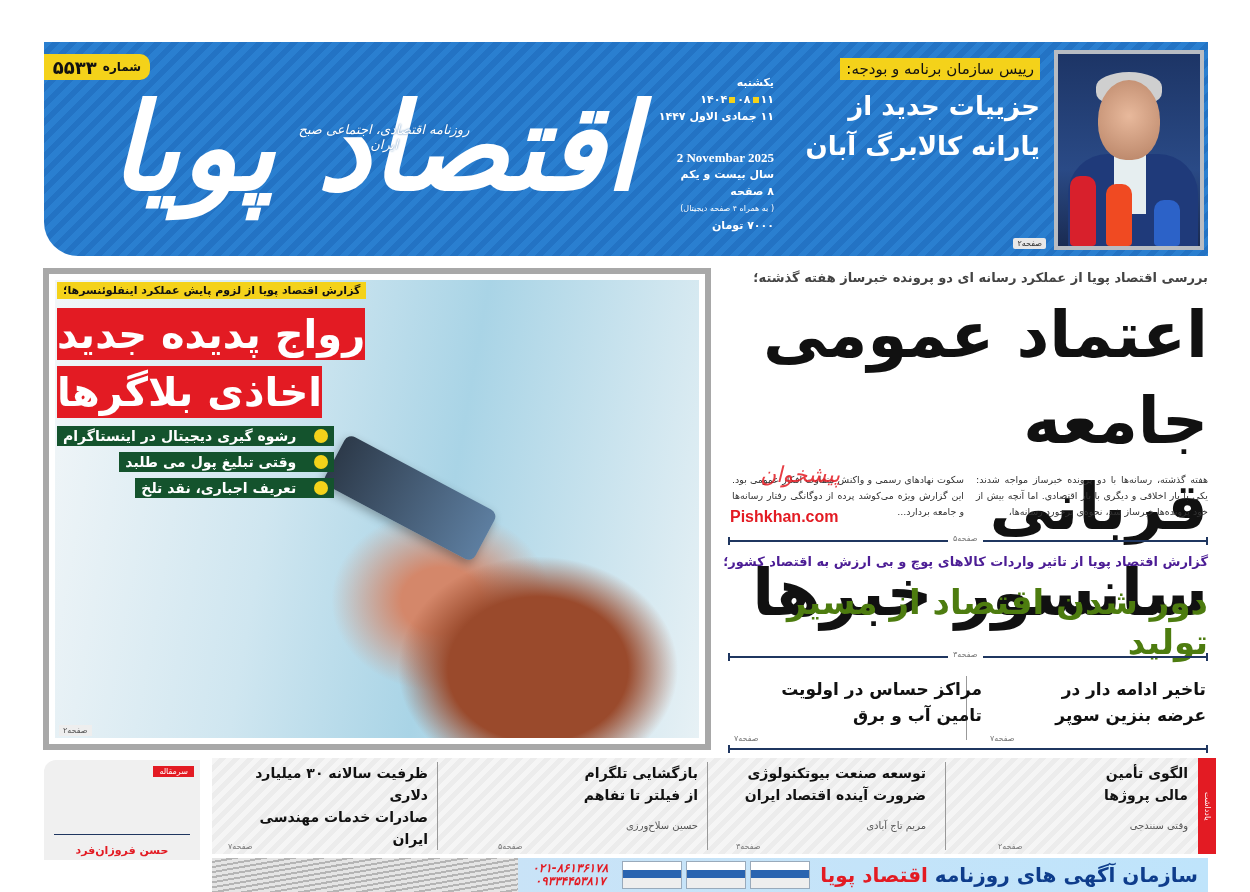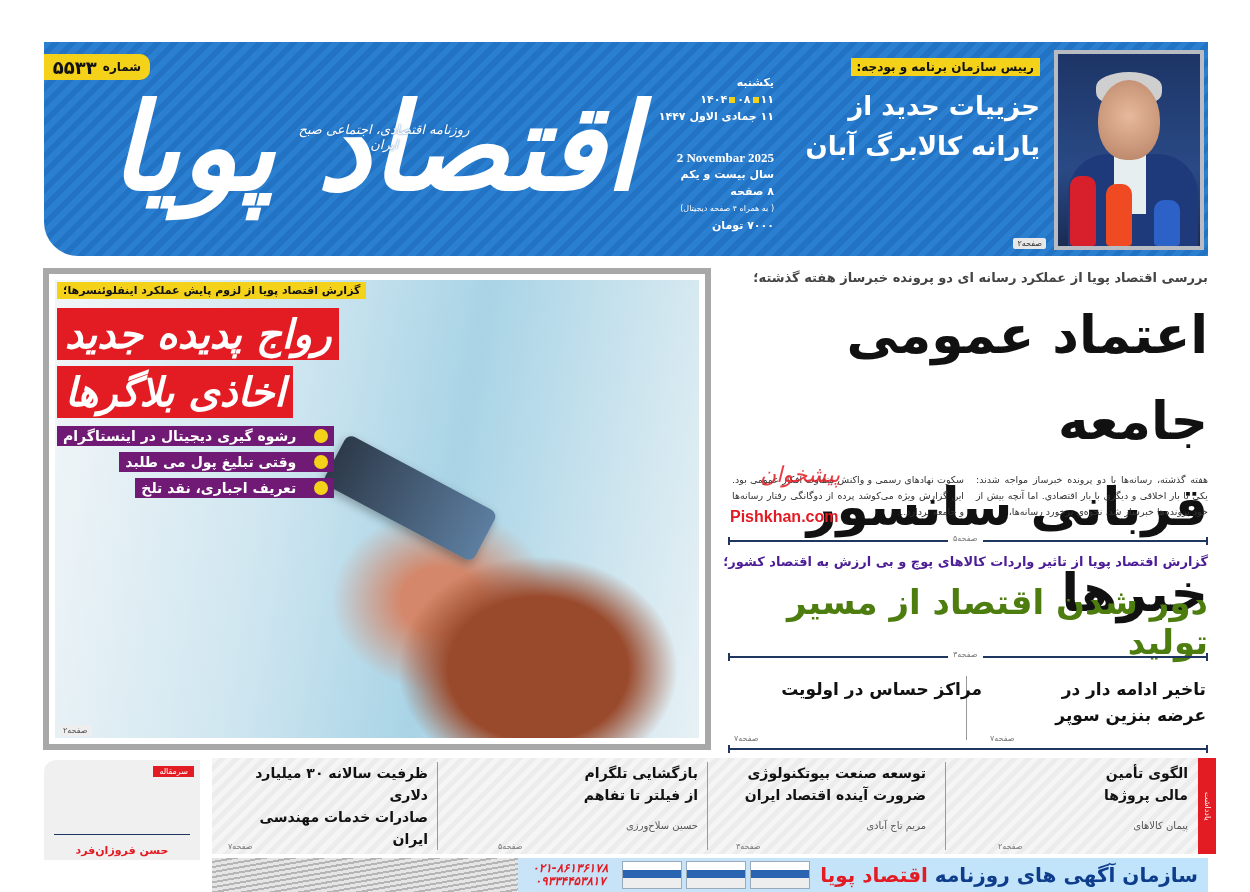--- a/index.html
+++ b/index.html
@@ -37,21 +37,21 @@
     .dateblock {
       position: absolute; left: 600px; top: 32px; width: 130px; color: #fff; text-align: right;
       font-size: 11px; line-height: 17px; font-weight: bold;
     }
     .dateblock .en { font-family: "Liberation Serif", serif; font-size: 13px; direction: ltr; text-align: right; margin-top: 24px; }
     .dateblock .small { font-size: 8px; font-weight: normal; }
     .dateblock .sq { display: inline-block; width: 6px; height: 6px; background: #f4d21a; margin: 0 2px; }
 
     .mast-kicker {
       position: absolute; right: 168px; top: 16px; background: #f4d21a; color: #111;
-      font-size: 12px; font-weight: bold; padding: 2px 6px;
+      font-size: 15px; font-weight: normal; padding: 2px 6px;
     }
     .mast-headline {
       position: absolute; right: 168px; top: 44px; width: 260px; text-align: right;
       color: #fff; font-size: 26px; font-weight: bold; line-height: 40px;
     }
     .mast-photo {
       position: absolute; right: 4px; top: 8px; width: 150px; height: 200px;
       border: 4px solid #b8bcc2; background: linear-gradient(180deg, #1d3566 0%, #2a4a86 60%, #1a2b52 100%);
       overflow: hidden;
     }
@@ -93,43 +93,43 @@
       position: absolute; left: 270px; top: 190px; width: 170px; height: 56px;
       background: linear-gradient(90deg, #2d3a4a, #5d7ea0); border-radius: 8px;
       transform: rotate(28deg); box-shadow: 0 4px 10px rgba(0,0,0,0.3);
     }
     .feature-kicker {
       position: absolute; left: 8px; top: 8px; background: #f4d21a; color: #111;
       font-size: 11px; font-weight: bold; padding: 2px 6px;
     }
     .feature-title {
       position: absolute; left: 8px; display: block; background: #e31b23; color: #fff;
-      font-size: 40px; font-weight: bold; padding: 0 8px; line-height: 52px; font-style: italic;
+      font-size: 40px; font-weight: bold; padding: 0 0; line-height: 52px;
     }
     .feature-title.t1 { top: 34px; }
     .feature-title.t2 { top: 92px; }
     .bullets { position: absolute; left: 8px; top: 152px; }
     .bullet {
-      display: flex; align-items: center; gap: 18px; background: #701a75; color: #fff;
+      display: flex; align-items: center; gap: 18px; background: #14532d; color: #fff;
       font-size: 14px; font-weight: bold; padding: 2px 6px; margin-bottom: 6px; width: max-content;
     }
     .bullet .dot { width: 14px; height: 14px; border-radius: 50%; background: #f4d21a; display: inline-block; }
     .feature-pagetag {
       position: absolute; left: 10px; bottom: 8px; background: #eeeeee; color: #555;
       font-size: 8px; padding: 1px 4px;
     }
 
     
     .main-kicker {
       position: absolute; right: 42px; top: 270px; width: 480px; text-align: right;
       color: #444; font-size: 13px; font-weight: bold;
     }
     .main-headline {
       position: absolute; right: 42px; top: 292px; width: 490px; text-align: right;
-      color: #111; font-size: 52px; font-weight: bold; line-height: 86px; letter-spacing: -1px;
+      color: #111; font-size: 64px; font-weight: bold; line-height: 86px; letter-spacing: -1px;
     }
     .body-col {
       position: absolute; top: 472px; width: 232px; font-size: 9.5px; line-height: 16px; color: #333; text-align: justify;
     }
     .body-col.c1 { right: 42px; }
     .body-col.c2 { right: 286px; }
     .watermark {
       position: absolute; left: 730px; top: 462px; color: #e31b23; font-family: "Liberation Sans", sans-serif;
       direction: ltr;
     }
@@ -282,37 +282,38 @@
 </div>
 
 <div class="mini m-right">
   <div>تاخیر ادامه دار در</div>
   <div>عرضه بنزین سوپر</div>
 </div>
 <div class="mini-tag" style="left:990px;">صفحه۷</div>
 <div class="vsep" style="left:966px; top:676px; height:64px;"></div>
 <div class="mini m-left">
   <div>مراکز حساس در اولویت</div>
+  <div>تامین آب و برق</div>
 </div>
 <div class="mini-tag" style="left:734px;">صفحه۷</div>
 <div class="rule" style="left:728px; top:748px; width:480px;"></div>
 
 <div class="editorial">
   <span class="lbl">سرمقاله</span>
   <div class="r"></div>
   <div class="auth">حسن فروزان‌فرد</div>
 </div>
 
 <div class="bottom-strip">
   <div class="note-label">یادداشت</div>
 
   <div class="col-item" style="right:20px;">
     <div class="ttl">الگوی تأمین</div>
     <div class="ttl">مالی پروژها</div>
-    <div class="auth">پیمان کالاهای</div>
+    <div class="auth">وقتی سنندجی</div>
     <div class="pg">صفحه۲</div>
   </div>
   <div class="vsep" style="right:262px; top:4px; height:88px;"></div>
 
   <div class="col-item" style="right:282px;">
     <div class="ttl">توسعه صنعت بیوتکنولوژی</div>
     <div class="ttl">ضرورت آینده اقتصاد ایران</div>
     <div class="auth">مریم تاج آبادی</div>
     <div class="pg">صفحه۳</div>
   </div>

